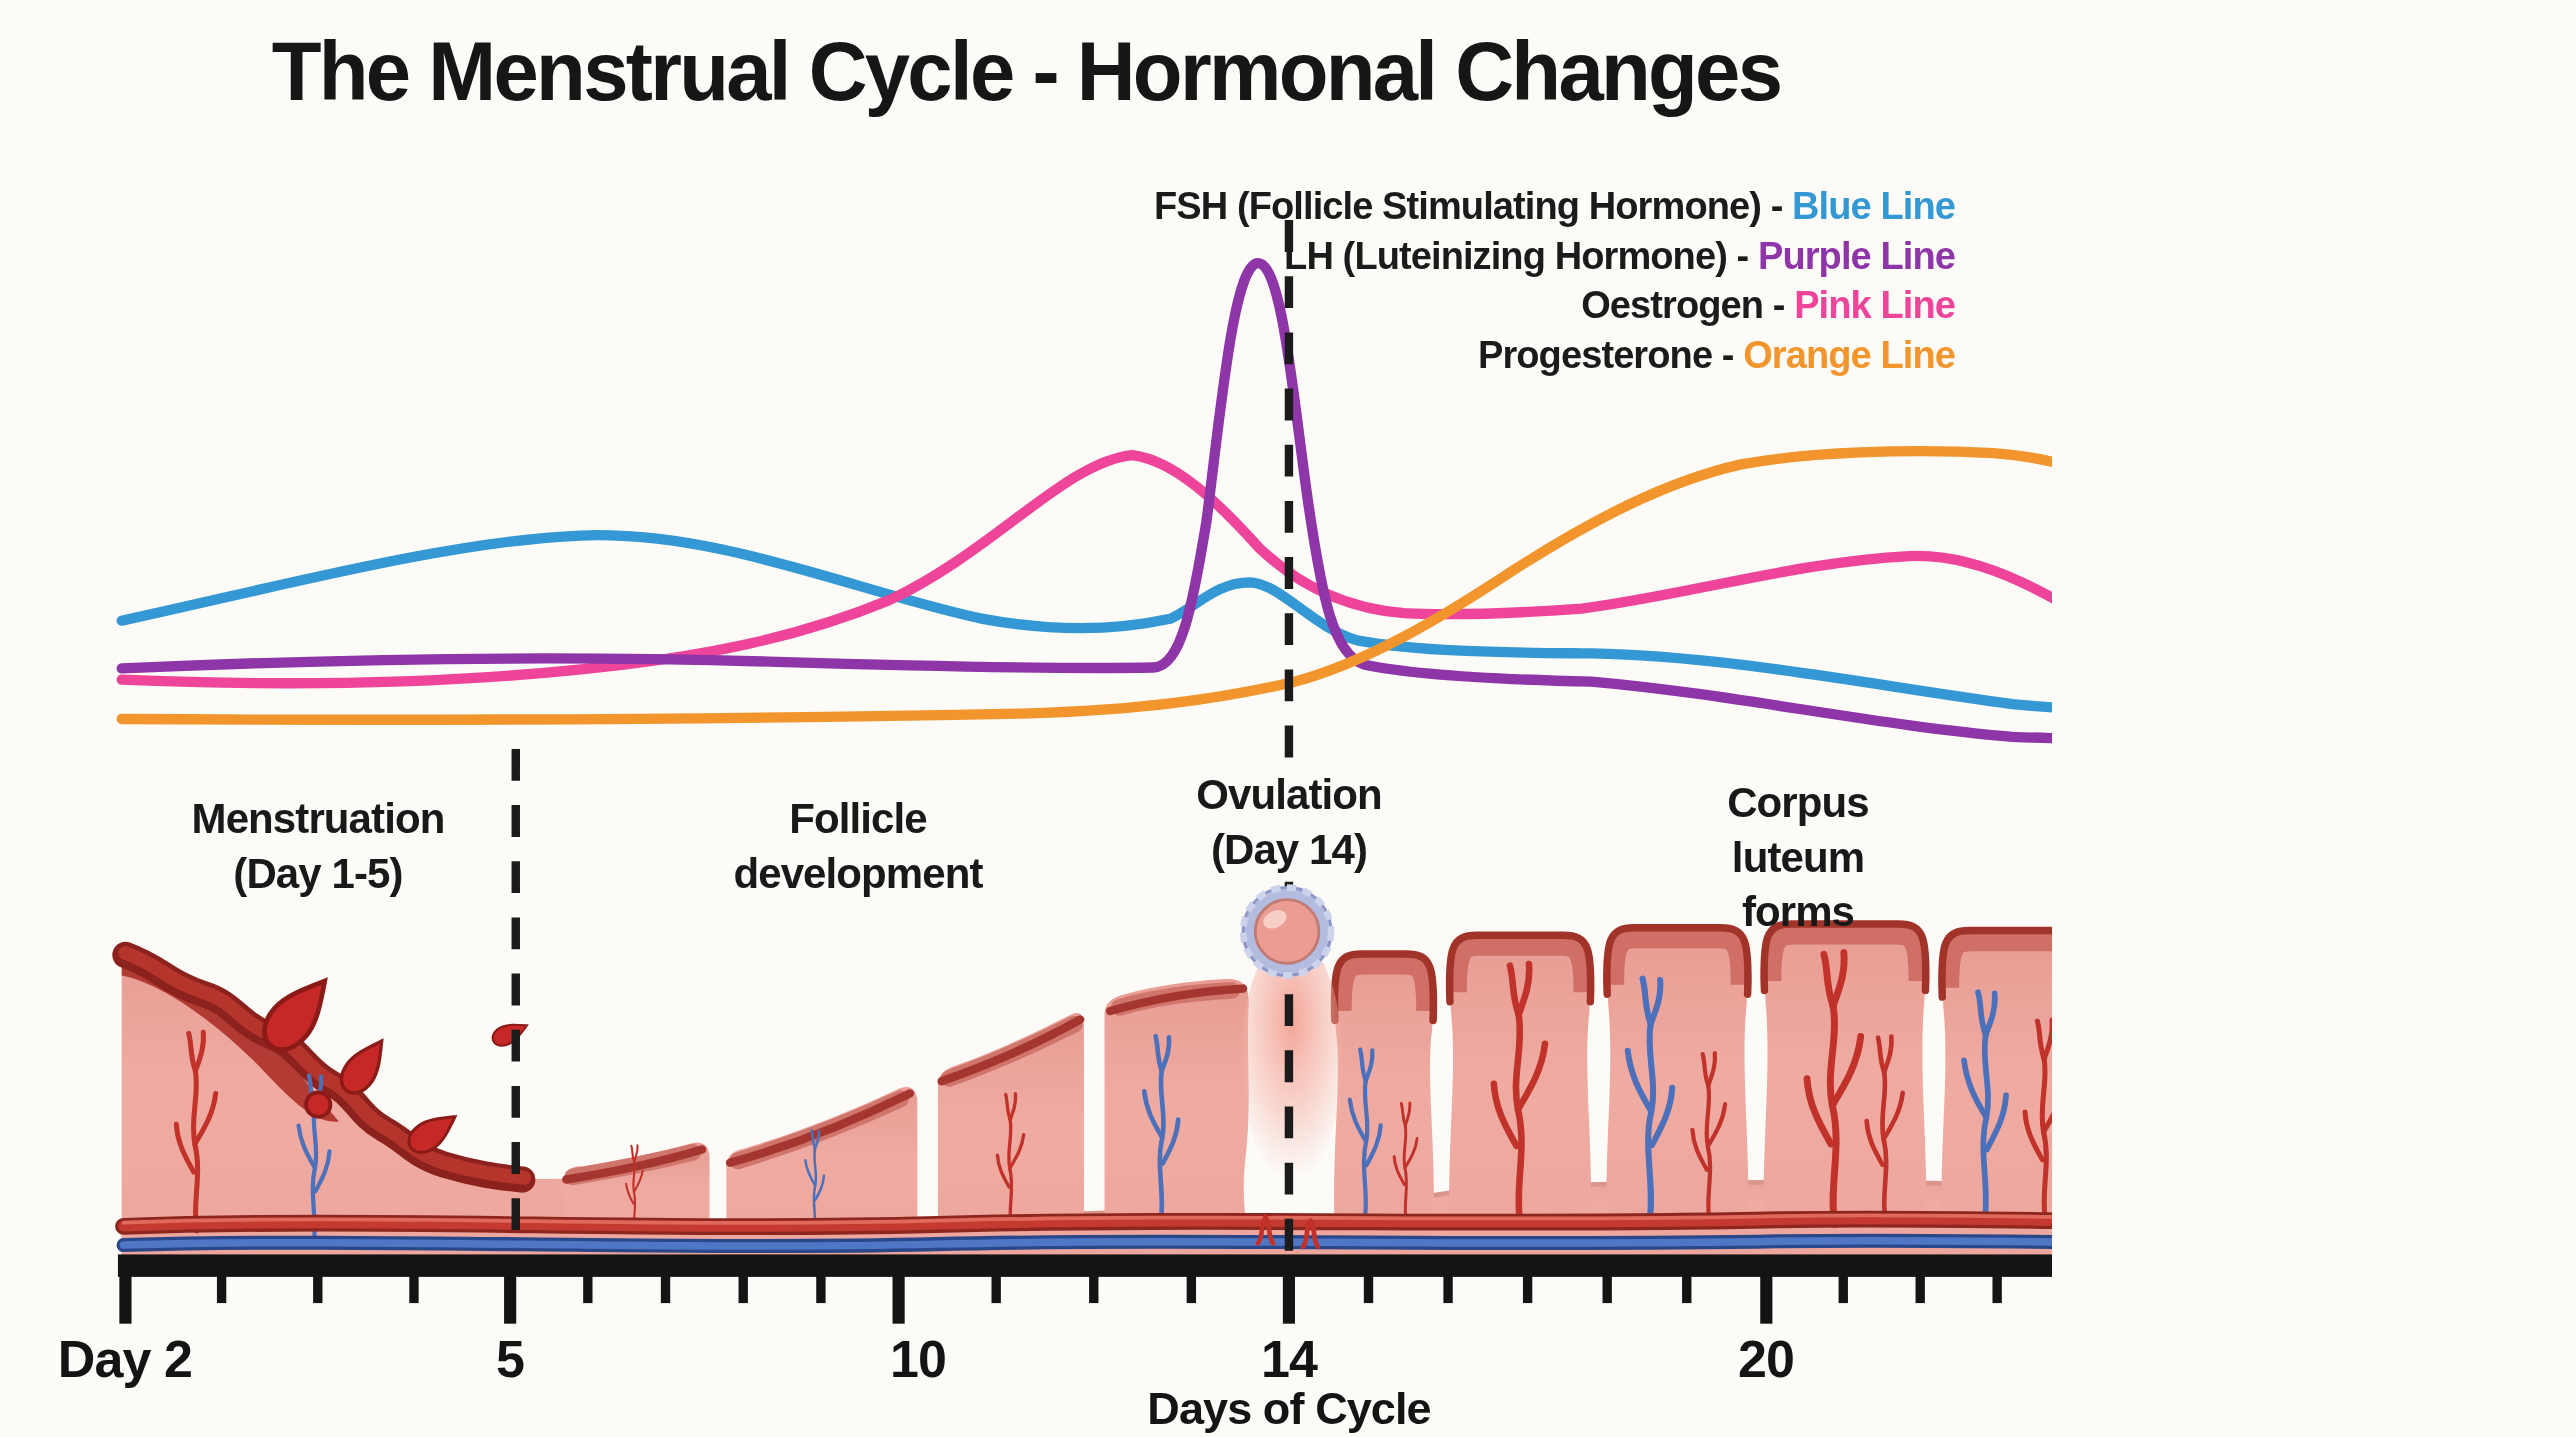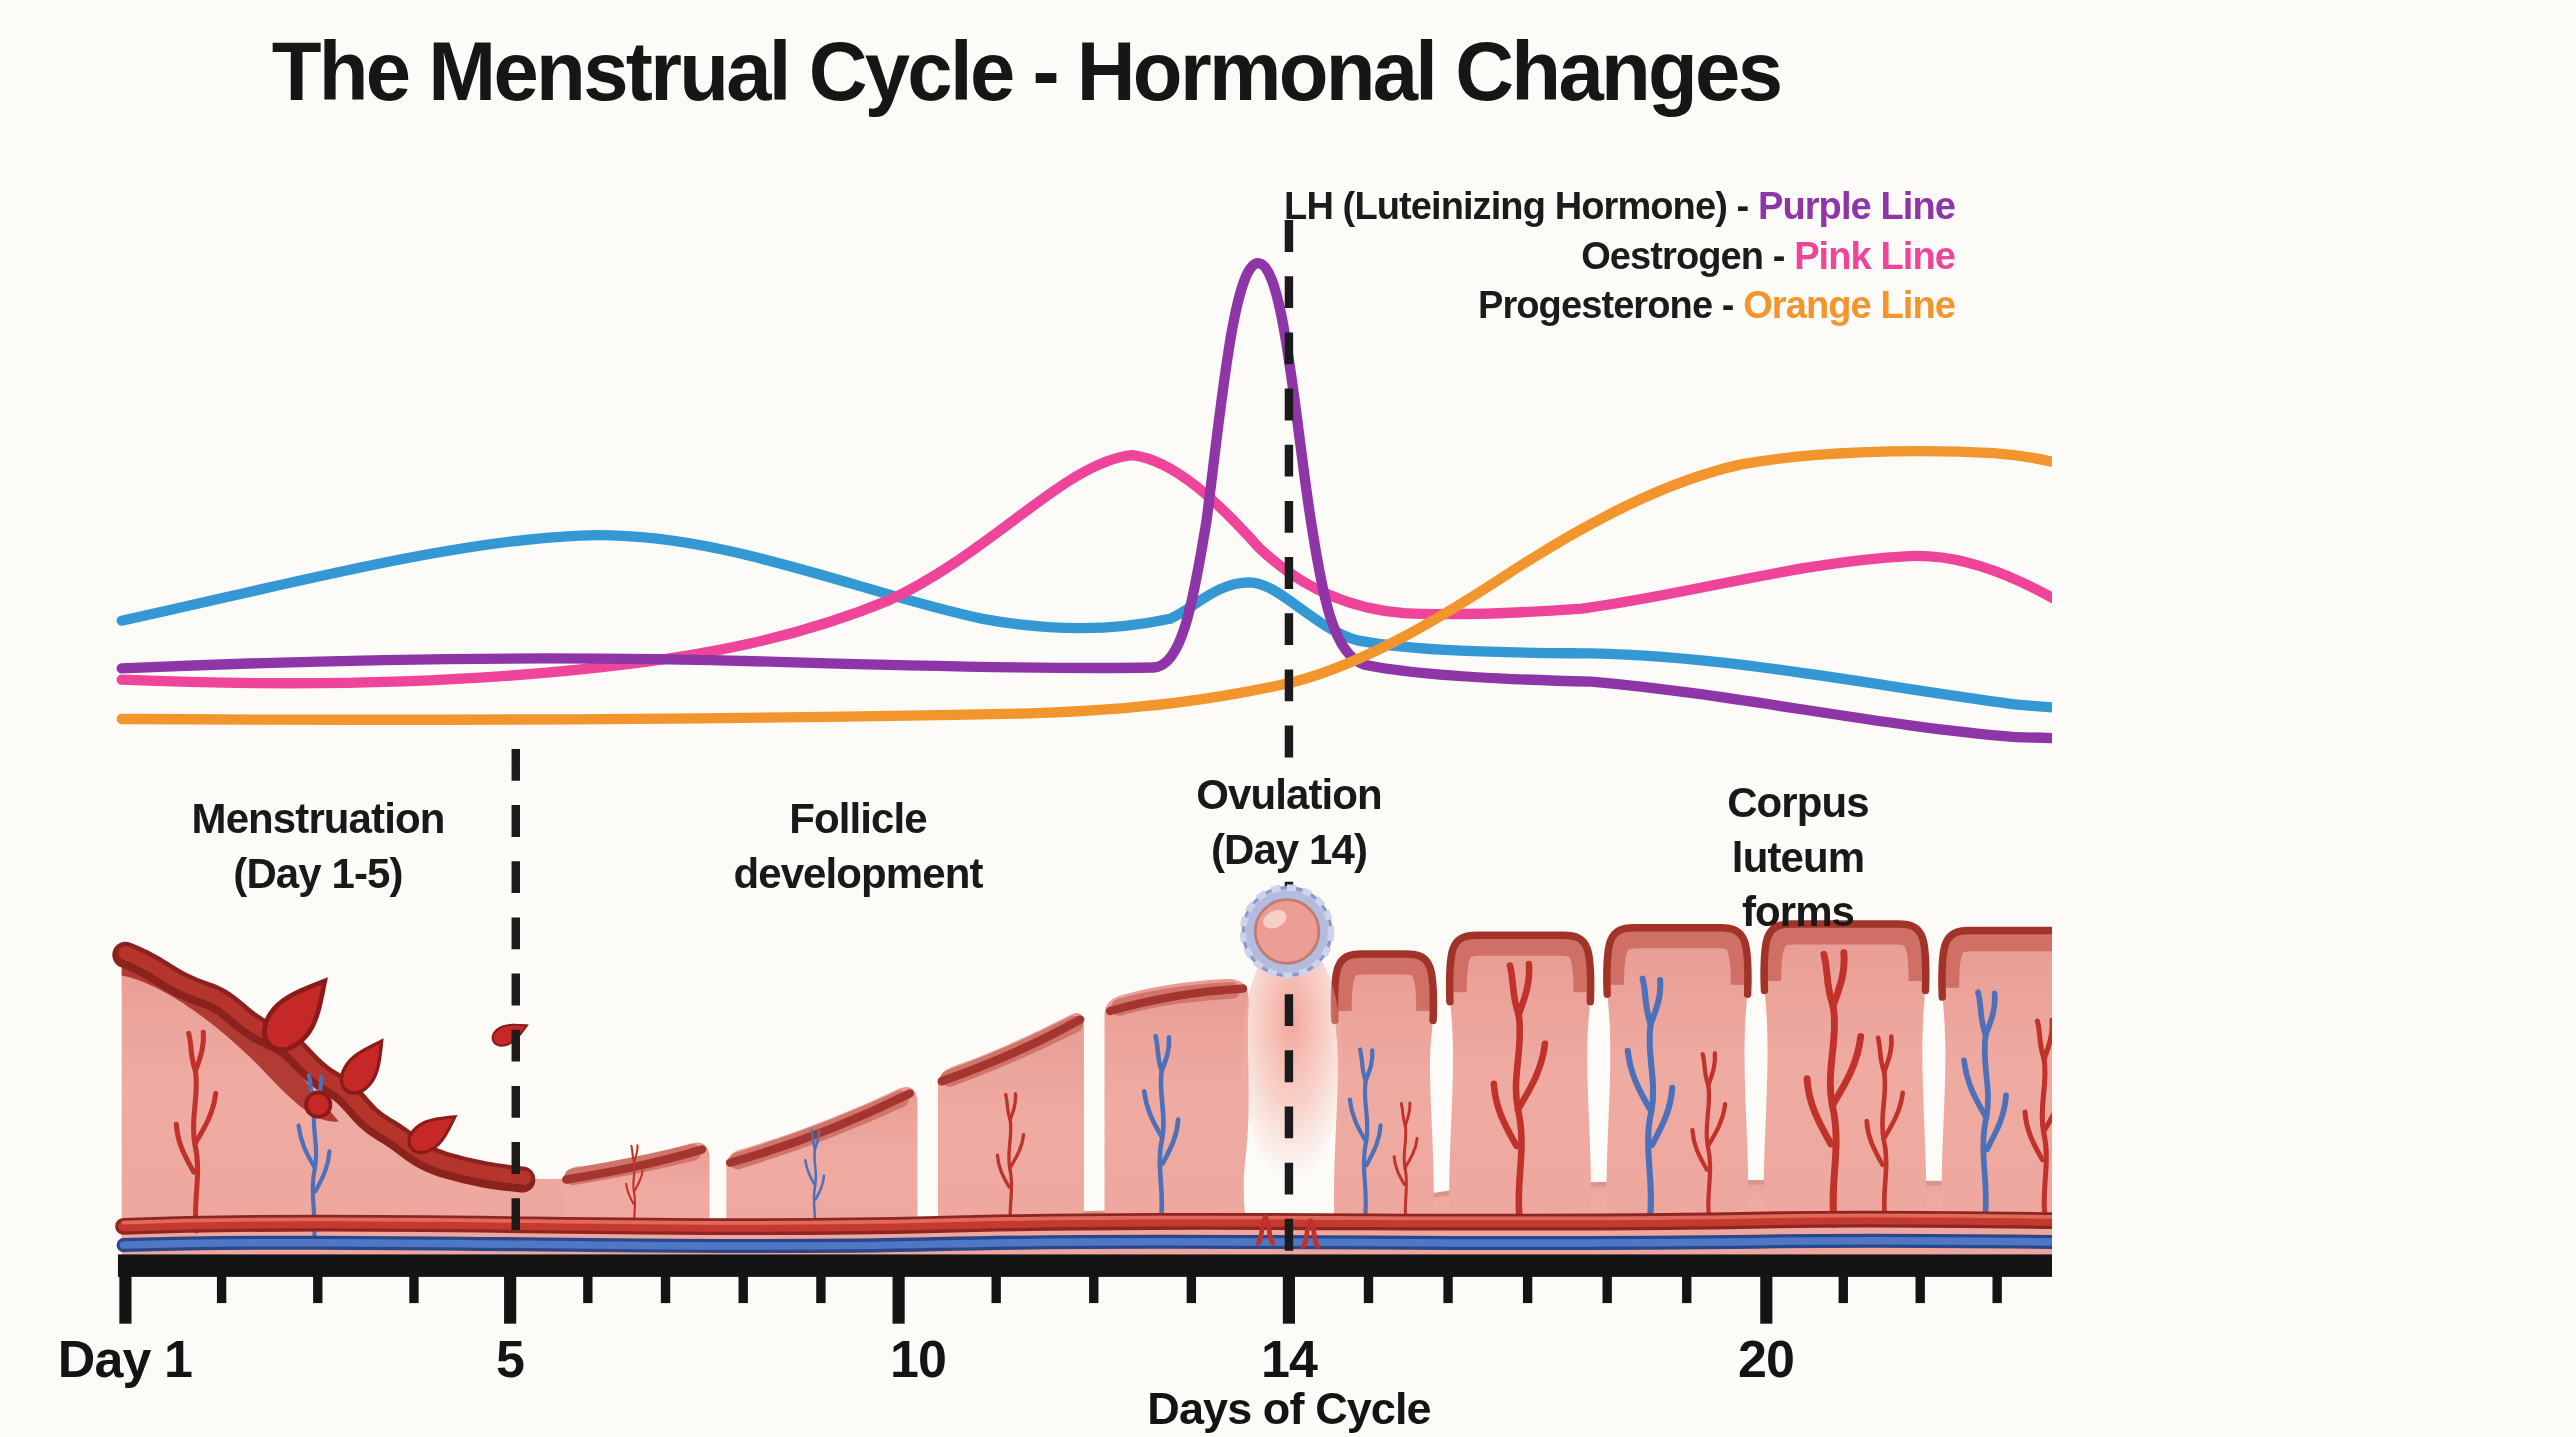--- a/index.html
+++ b/index.html
@@ -275,36 +275,37 @@
           <line x1="2408.3333333333335" x2="2408.3333333333335" y1="1362" y2="1392" stroke-width="10"></line>
           <line x1="2518.6666666666665" x2="2518.6666666666665" y1="1362" y2="1392" stroke-width="10"></line>
           <line x1="2629" x2="2629" y1="1362" y2="1414" stroke-width="13"></line>
         </g>
   </g>
 </svg>
 
 <div class="title">The Menstrual Cycle - Hormonal Changes</div>
 
 <div class="legend" id="legend">
+      <div class="legend-row"><span>FSH (Follicle Stimulating Hormone) - </span><span style="color: rgb(52, 152, 213);">Blue Line</span></div>
       <div class="legend-row"><span>LH (Luteinizing Hormone) - </span><span style="color: rgb(142, 53, 168);">Purple Line</span></div>
       <div class="legend-row"><span>Oestrogen - </span><span style="color: rgb(238, 68, 153);">Pink Line</span></div>
       <div class="legend-row"><span>Progesterone - </span><span style="color: rgb(242, 149, 45);">Orange Line</span></div>
     </div>
 
 <div class="phase-label" id="ph-0">Menstruation
 (Day 1-5)</div>
 <div class="phase-label" id="ph-1">Follicle
 development</div>
 <div class="phase-label" id="ph-2">Ovulation
 (Day 14)</div>
 <div class="phase-label" id="ph-3">Corpus luteum
 forms</div>
 
 <div id="axisLabels">
-      <div class="axis-label" style="left: 125px;">Day 1</div>
+      <div class="axis-label" style="left: 125px;">Day 2</div>
       <div class="axis-label" style="left: 510px;">5</div>
       <div class="axis-label" style="left: 918px; text-align: right;">10</div>
       <div class="axis-label" style="left: 1289px;">14</div>
       <div class="axis-label" style="left: 1766px;">20</div>
       <div class="axis-label" style="left: 2151px;">25</div>
       <div class="axis-label" style="left: 2461px;">28</div>
     </div>
 <div class="axis-title">Days of Cycle</div>
 
 </div>

